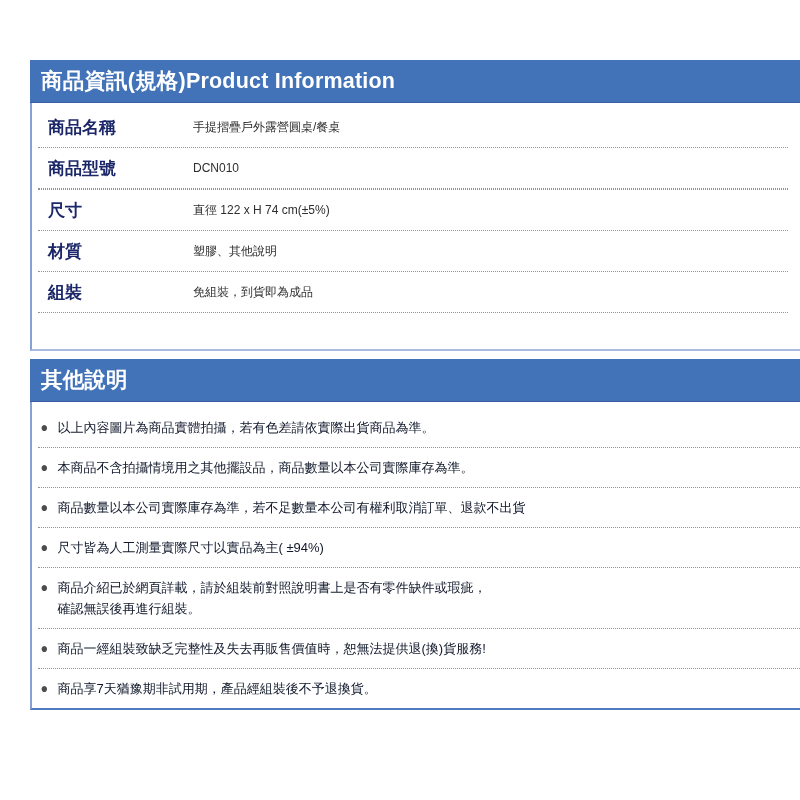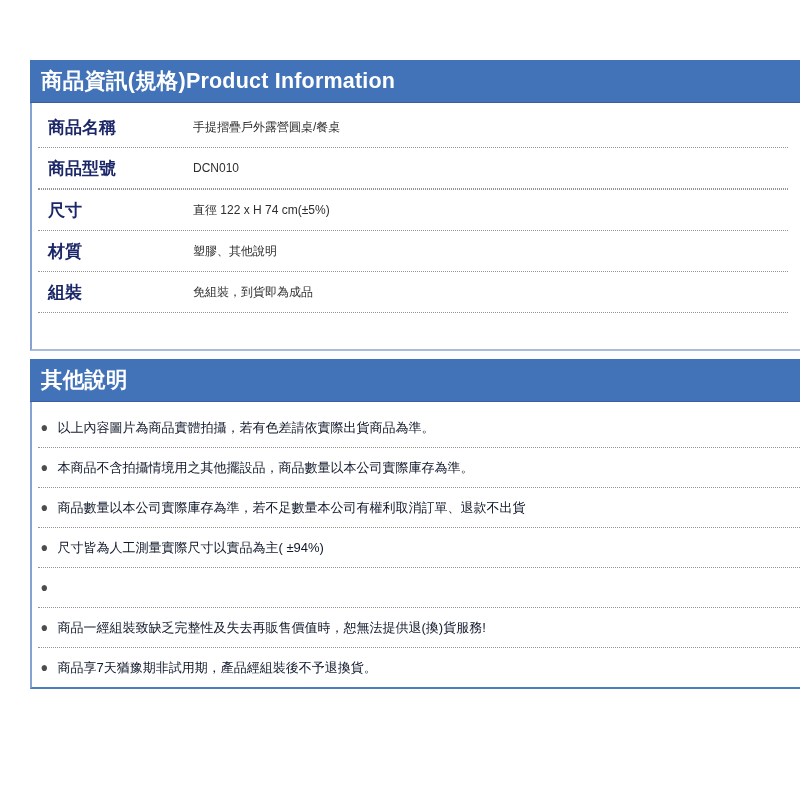--- a/index.html
+++ b/index.html
@@ -163,20 +163,24 @@
       <div class="note-sep"></div>
 
       <div class="note-item">
         <span class="bullet">●</span>
         <div class="note-text">尺寸皆為人工測量實際尺寸以實品為主( ±94%)</div>
       </div>
       <div class="note-sep"></div>
 
       <div class="note-item">
         <span class="bullet">●</span>
+        <div class="note-text">
+          <div>商品介紹已於網頁詳載，請於組裝前對照說明書上是否有零件缺件或瑕疵，</div>
+          <div>確認無誤後再進行組裝。</div>
+        </div>
       </div>
       <div class="note-sep"></div>
 
       <div class="note-item">
         <span class="bullet">●</span>
         <div class="note-text">商品一經組裝致缺乏完整性及失去再販售價值時，恕無法提供退(換)貨服務!</div>
       </div>
       <div class="note-sep"></div>
 
       <div class="note-item">

